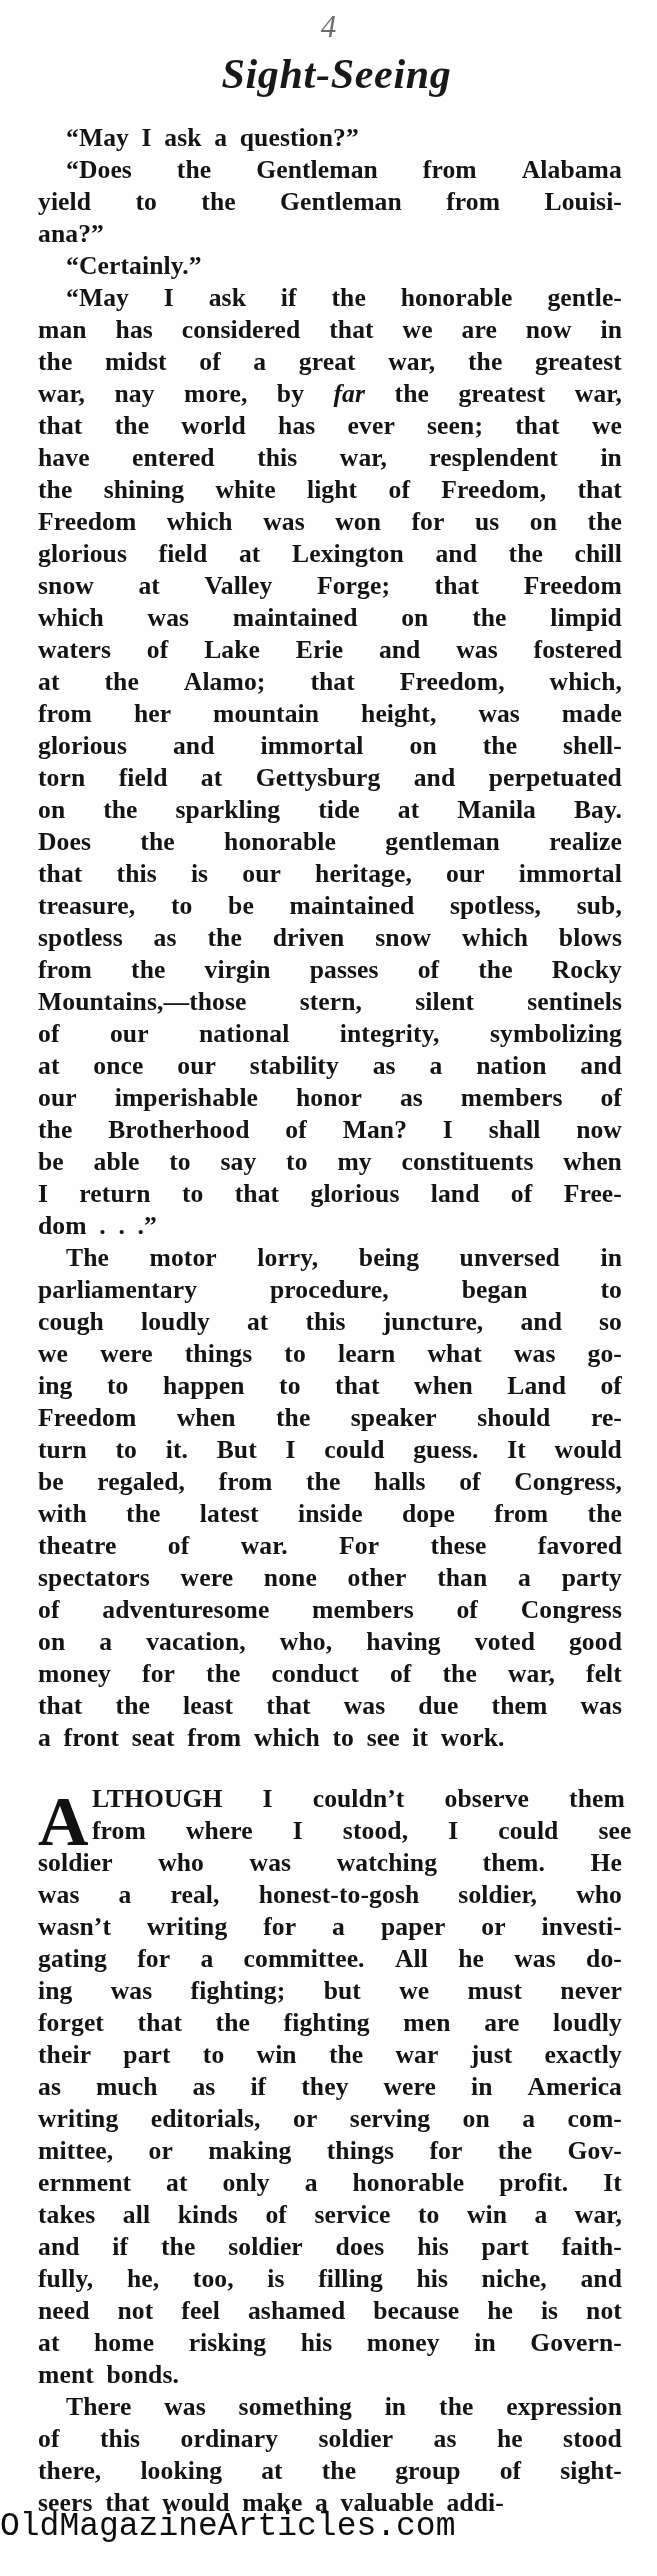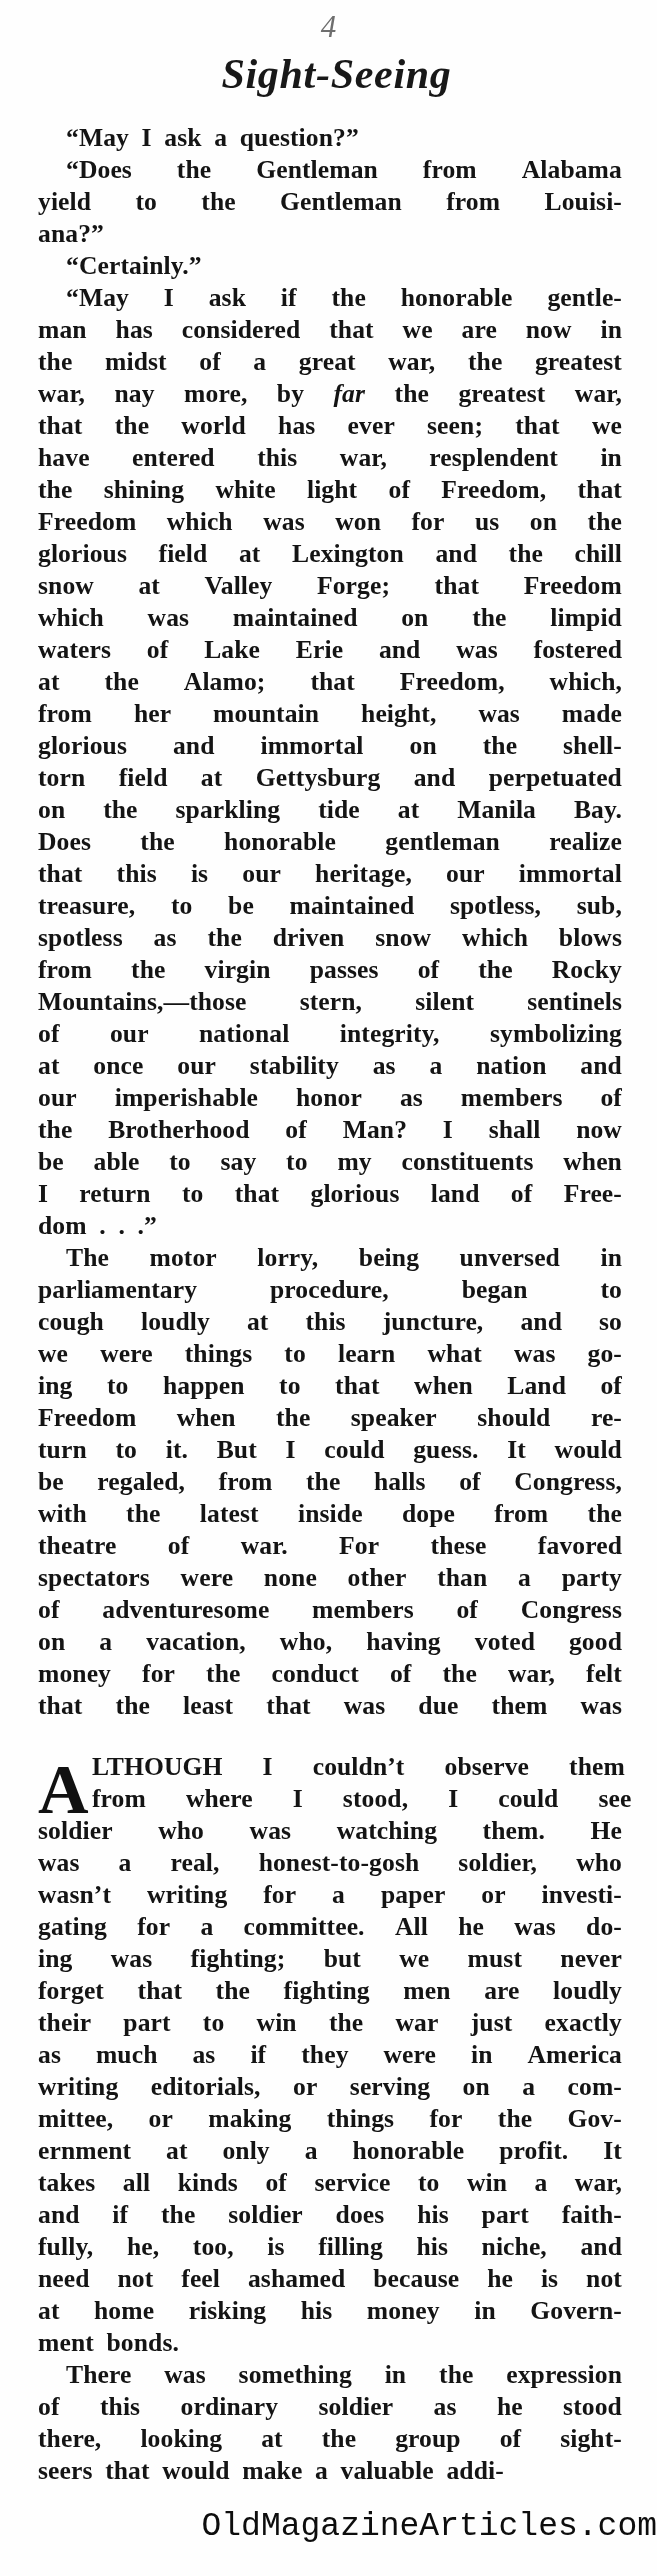--- a/index.html
+++ b/index.html
@@ -81,21 +81,21 @@
     line-height: 70px;
     font-weight: bold;
     color: #111;
   }
   .ital { font-style: italic; }
   .watermark {
     position: absolute;
     top: 2508px;
     left: 0;
     width: 100%;
-    text-align: right;
+    text-align: left;
     font-family: "Liberation Mono", "DejaVu Sans Mono", monospace;
     font-size: 33px;
     line-height: 37px;
     color: #0d0d0d;
     font-weight: normal;
   }
 </style>
 </head>
 <body>
 
@@ -510,20 +510,21 @@
         <div class="line">
           <span>that</span>
           <span>the</span>
           <span>least</span>
           <span>that</span>
           <span>was</span>
           <span>due</span>
           <span>them</span>
           <span>was</span>
         </div>
+        <div class="line unjust">a front seat from which to see it work.</div>
       </div>
       <div class="paragraph section-start">
         <span class="dropcap">A</span>
         <div class="line dc-offset">
           <span>LTHOUGH</span>
           <span>I</span>
           <span>couldn’t</span>
           <span>observe</span>
           <span>them</span>
         </div>

